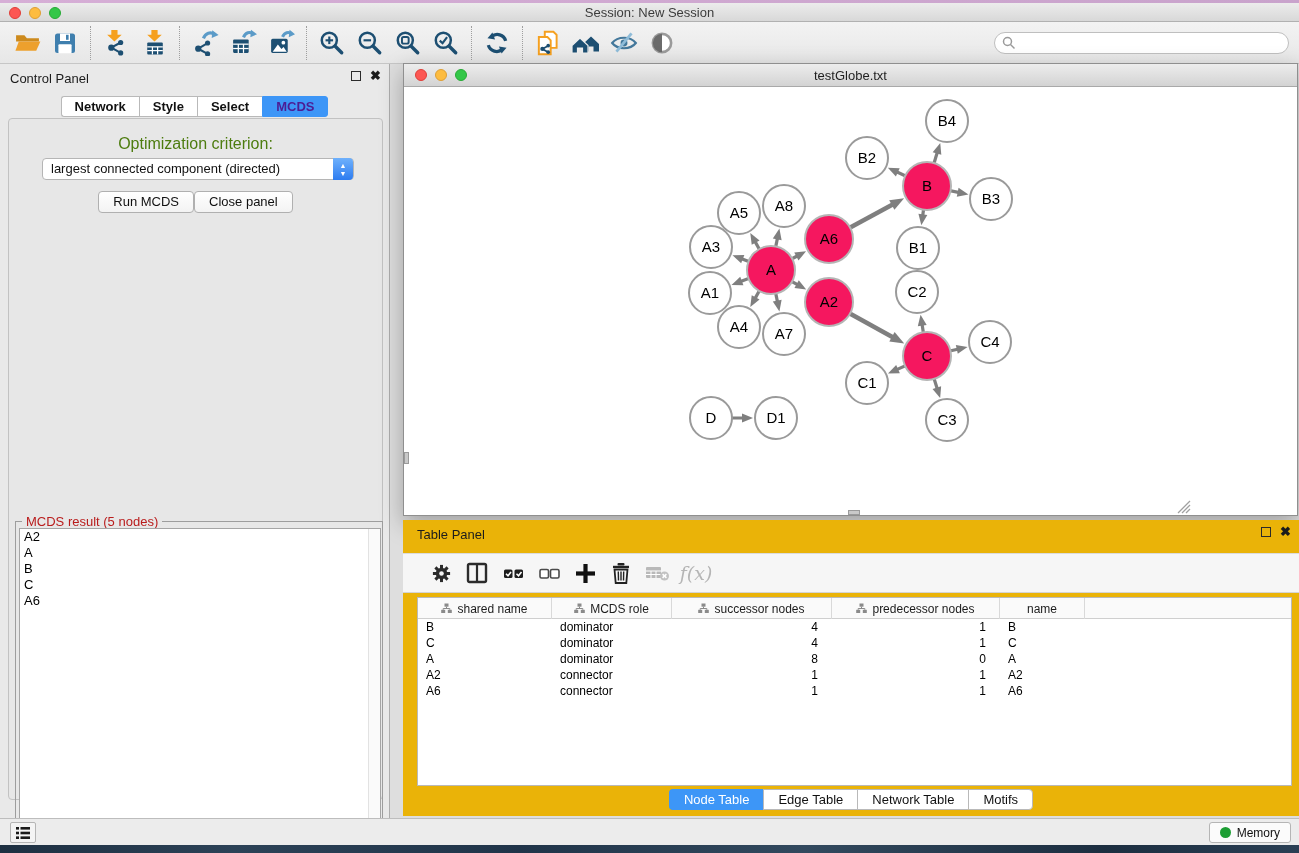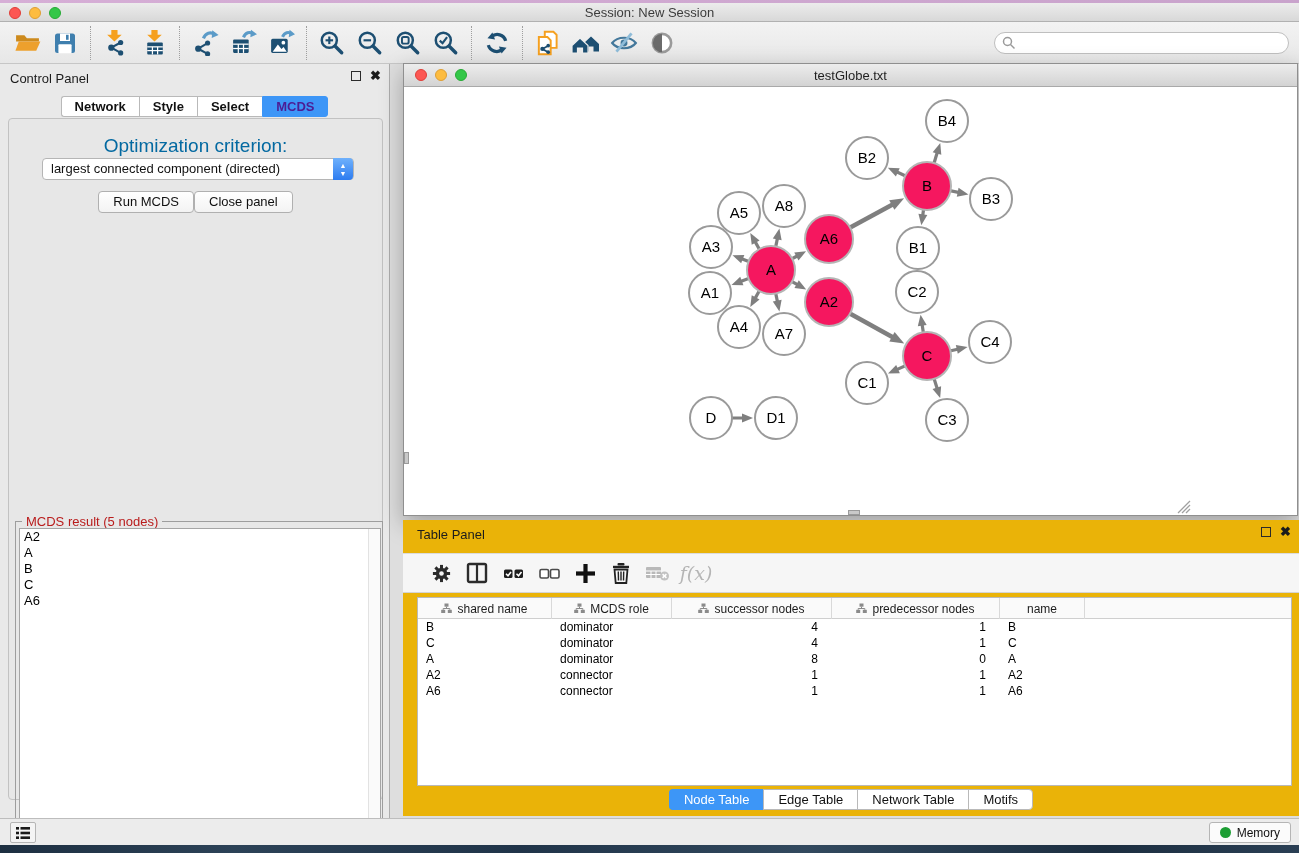--- a/index.html
+++ b/index.html
@@ -42,21 +42,21 @@
 
   #cp-tabs { position:absolute; left:0; top:32px; width:100%; display:flex; justify-content:center; }
   .cp-tab { height:21px; padding:0 13px; font-size:13px; line-height:20px; background:#fff;
     border:1px solid #b9b9b9; border-right-width:0; color:#111;font-weight:bold; }
   .cp-tab:first-child { border-radius:3px 0 0 3px; }
   .cp-tab:last-child { border-right-width:1px; border-radius:0 3px 3px 0; }
   .cp-tab.sel { background:#3d96f7; border-color:#3d96f7; color:#4c1d95; }
 
   #cp-box { position:absolute; left:8px; top:54px; width:375px; height:682px; background:#e7e7e7;
     border:1px solid #c2c2c2; border-radius:4px; }
-  #opt-label { position:absolute; left:0; top:16px; width:100%; text-align:center; font-size:19px; color:#0369a1; }
+  #opt-label { position:absolute; left:0; top:16px; width:100%; text-align:center; font-size:16px; color:#4d7c0f; }
   #criterion { position:absolute; left:33px; top:39px; width:312px; height:22px; background:#fff;
     border:1px solid #b5b5b5; border-radius:4px; font-size:13px; line-height:20px; padding-left:8px; color:#111; }
   #criterion .stepper { position:absolute; right:0; top:-1px; width:20px; height:22px; border-radius:0 4px 4px 0;
     background:linear-gradient(#6fb1fc,#2d7cf0); color:#fff; font-size:7px; line-height:7px;
     display:flex; flex-direction:column; align-items:center; justify-content:center; gap:1px; }
   #cp-buttons { position:absolute; left:0; top:72px; width:100%; display:flex; justify-content:center; }
   .btn { height:22px; background:linear-gradient(#ffffff,#f3f3f3); border:1px solid #b0b0b0; border-radius:4px;
     font-size:13px; padding:0 14px; color:#111; line-height:20px; }
 
   #mcds-fieldset { position:absolute; left:6px; top:402px; width:368px; height:339px; border:1px solid #9d9d9d; }

